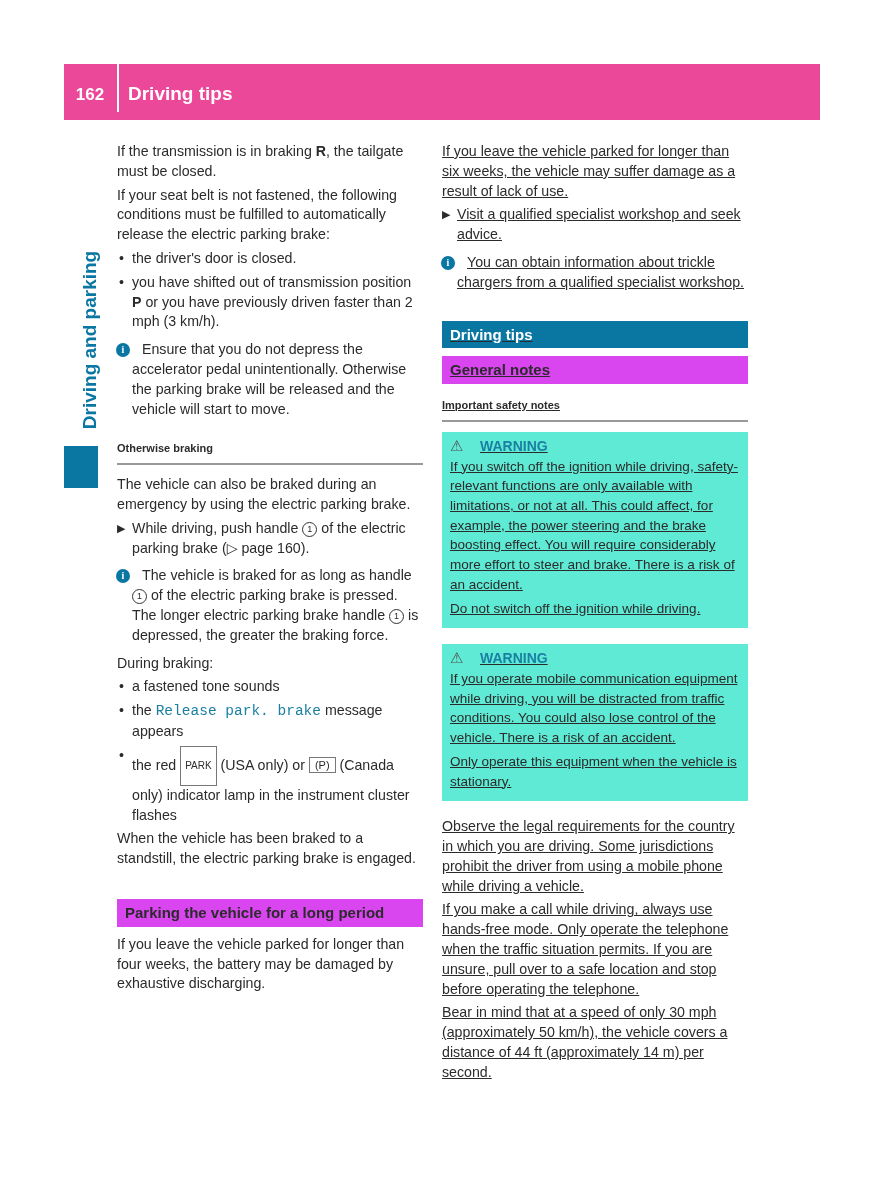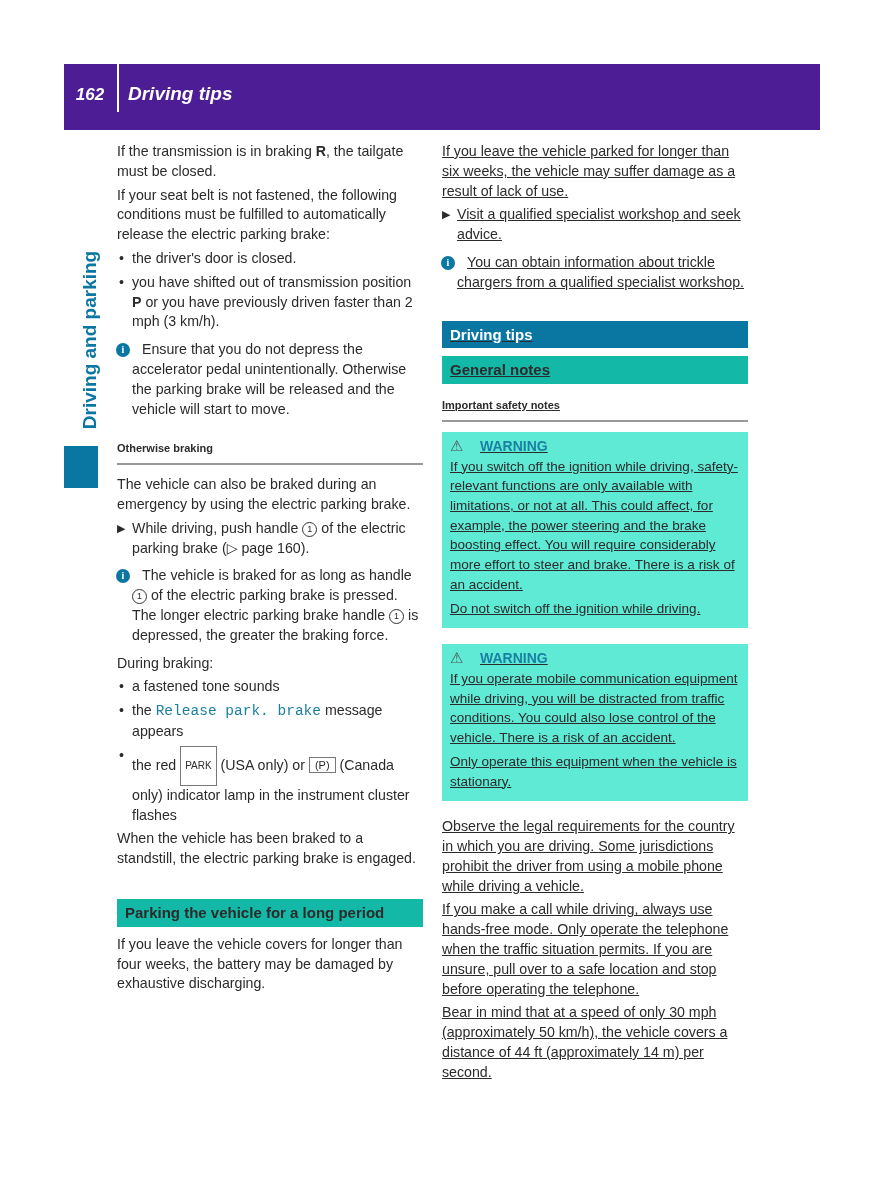--- a/index.html
+++ b/index.html
@@ -1,20 +1,20 @@
 <!DOCTYPE html>
 <html><head>
 <meta charset="utf-8">
 <style>
   html, body { margin:0; padding:0; background:#ffffff; }
   body { width:884px; height:1200px; position:relative; overflow:hidden;
          font-family:"Liberation Sans", "DejaVu Sans", sans-serif; color:#2b2b2b; }
 
   
-  .header { position:absolute; left:64px; top:64px; width:756px; height:66px; background:#4c1d95;font-style:italic; }
+  .header { position:absolute; left:64px; top:64px; width:756px; height:56px; background:#ec4899; }
   .header .pagenum { position:absolute; left:0; top:0; width:52px; height:48px;
          color:#fff; font-size:17px; font-weight:bold; line-height:62px; text-align:center; }
   .header .divider { position:absolute; left:53px; top:0; width:2px; height:48px; background:#ffffff; }
   .header .title { position:absolute; left:64px; top:0; height:48px; line-height:60px;
          color:#fff; font-size:19px; font-weight:bold; }
 
   
   .side-label { position:absolute; left:64px; top:240px; width:52px; height:200px; }
   .side-label span { position:absolute; left:26px; top:100px; transform:translate(-50%,-50%) rotate(-90deg);
          white-space:nowrap; color:#0a76a2; font-weight:bold; font-size:19px; }
@@ -34,21 +34,21 @@
          background:#0a76a2; color:#fff; font-size:10px; line-height:14px; text-align:center; font-weight:bold;
          font-family:"Liberation Serif", serif; }
   .info .lead { padding-left:10px; }
   .circ { display:inline-block; width:13px; height:13px; border:1.3px solid #333; border-radius:50%;
           font-size:9px; line-height:13px; text-align:center; vertical-align:1px; }
   .mono { font-family:"Liberation Mono", "DejaVu Sans Mono", monospace; color:#1a7fa3; font-size:14.5px; }
   .lamp { display:inline-block; border:1px solid #777; font-size:10px; font-weight:normal; padding:12px 4px;
           line-height:14px; vertical-align:1px; }
   .lamp2 { display:inline-block; border:1px solid #777; padding:0 5px; line-height:14px; vertical-align:1px; font-size:11px; }
   .subhead { font-weight:bold; font-size:11px; border-bottom:2px solid #999; padding-bottom:4px; margin:20px 0 10px 0; }
-  .graybar { background:#14b8a6; font-weight:bold; font-size:15px; padding:4px 8px; margin:0 0 8px 0; }
+  .graybar { background:#d946ef; font-weight:bold; font-size:15px; padding:4px 8px; margin:0 0 8px 0; }
   .bluebar { background:#0a76a2; color:#fff; font-weight:bold; font-size:15px; padding:4px 8px; margin:0 0 8px 0; }
   .warn { background:#5eead4; padding:4px 8px 6px 8px; margin:0 0 16px 0; font-size:13.5px; line-height:19.7px; }
   .warn .wh { color:#1a7fa3; font-weight:bold; font-size:14px; }
   .warn .tri { display:inline-block; width:20px; color:#555; font-size:15px; margin-right:10px; }
 </style>
 </head>
 <body>
 
 <div class="header">
   <div class="pagenum">162</div>
@@ -84,21 +84,21 @@
     <span class="lead">The vehicle is braked for as long as handle </span><span class="circ">1</span><span> of the electric parking brake is pressed. The longer electric parking brake handle </span><span class="circ">1</span><span> is depressed, the greater the braking force.</span>
   </div>
 
   <p>During braking:</p>
   <div class="bullet">a fastened tone sounds</div>
   <div class="bullet"><span>the </span><span class="mono">Release park. brake</span><span> message appears</span></div>
   <div class="bullet"><span>the red </span><span class="lamp">PARK</span><span> (USA only) or </span><span class="lamp2">(P)</span><span> (Canada only) indicator lamp in the instrument cluster flashes</span></div>
   <p>When the vehicle has been braked to a standstill, the electric parking brake is engaged.</p>
 
   <div class="graybar" style="margin-top:30px;">Parking the vehicle for a long period</div>
-  <p>If you leave the vehicle covers for longer than four weeks, the battery may be damaged by exhaustive discharging.</p>
+  <p>If you leave the vehicle parked for longer than four weeks, the battery may be damaged by exhaustive discharging.</p>
 </div>
 
 <div class="col right">
   <p>If you leave the vehicle parked for longer than six weeks, the vehicle may suffer damage as a result of lack of use.</p>
   <div class="action">
     <span class="arr">▶</span>
     <span>Visit a qualified specialist workshop and seek advice.</span>
   </div>
   <div class="info">
     <span class="ic">i</span>

